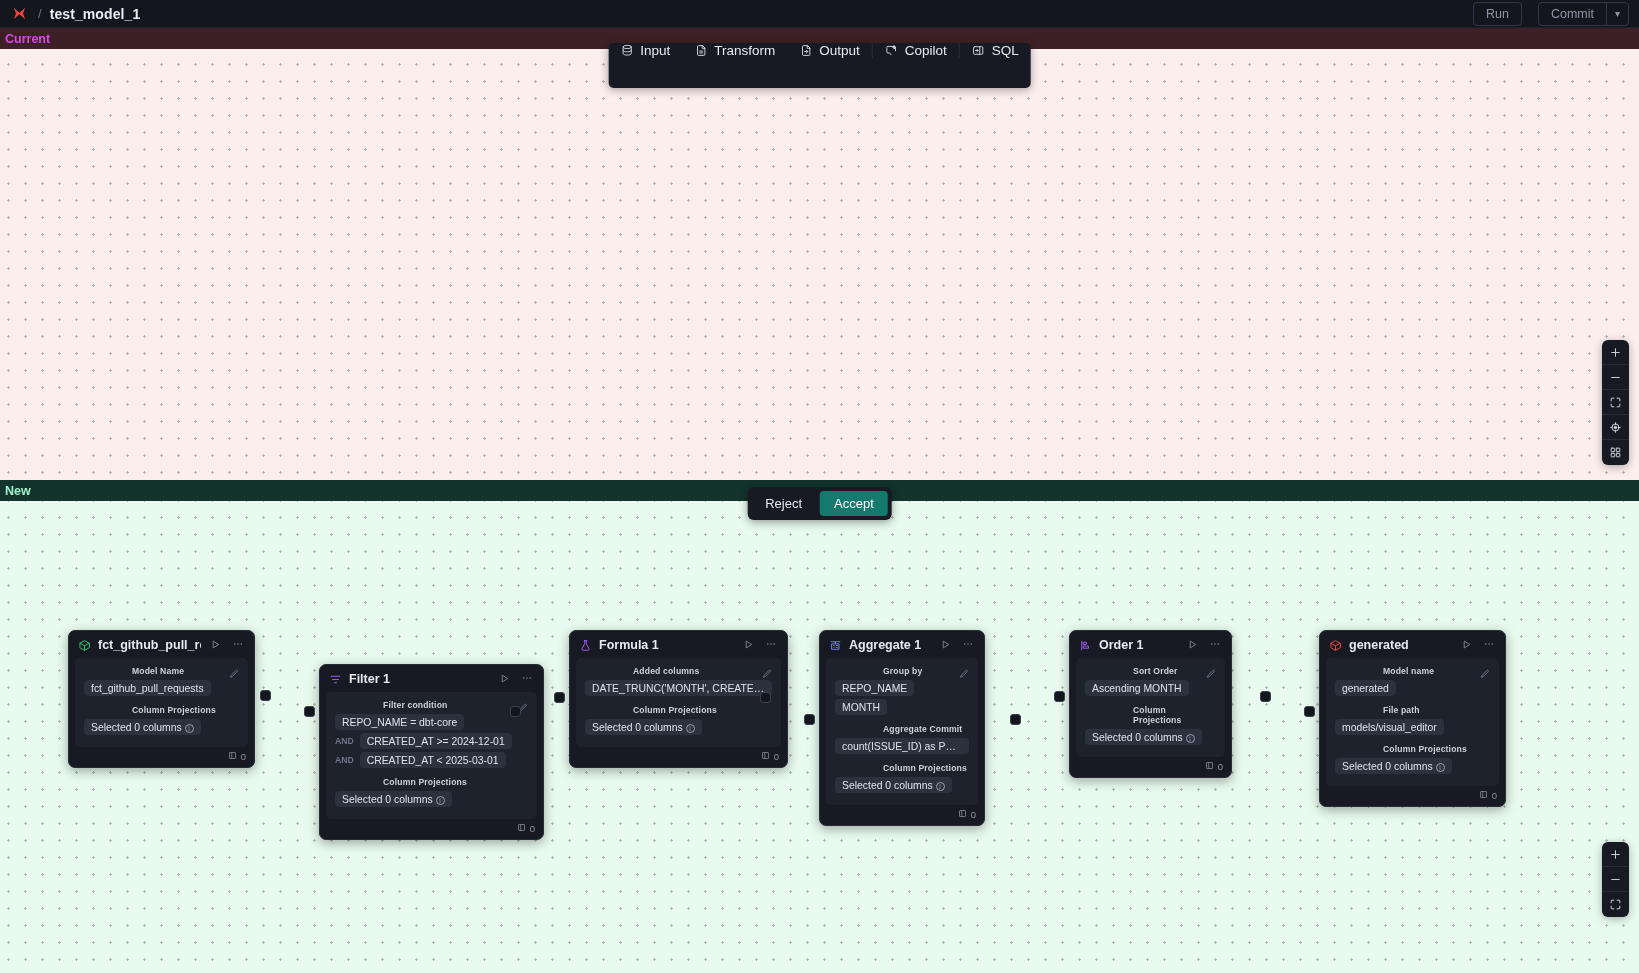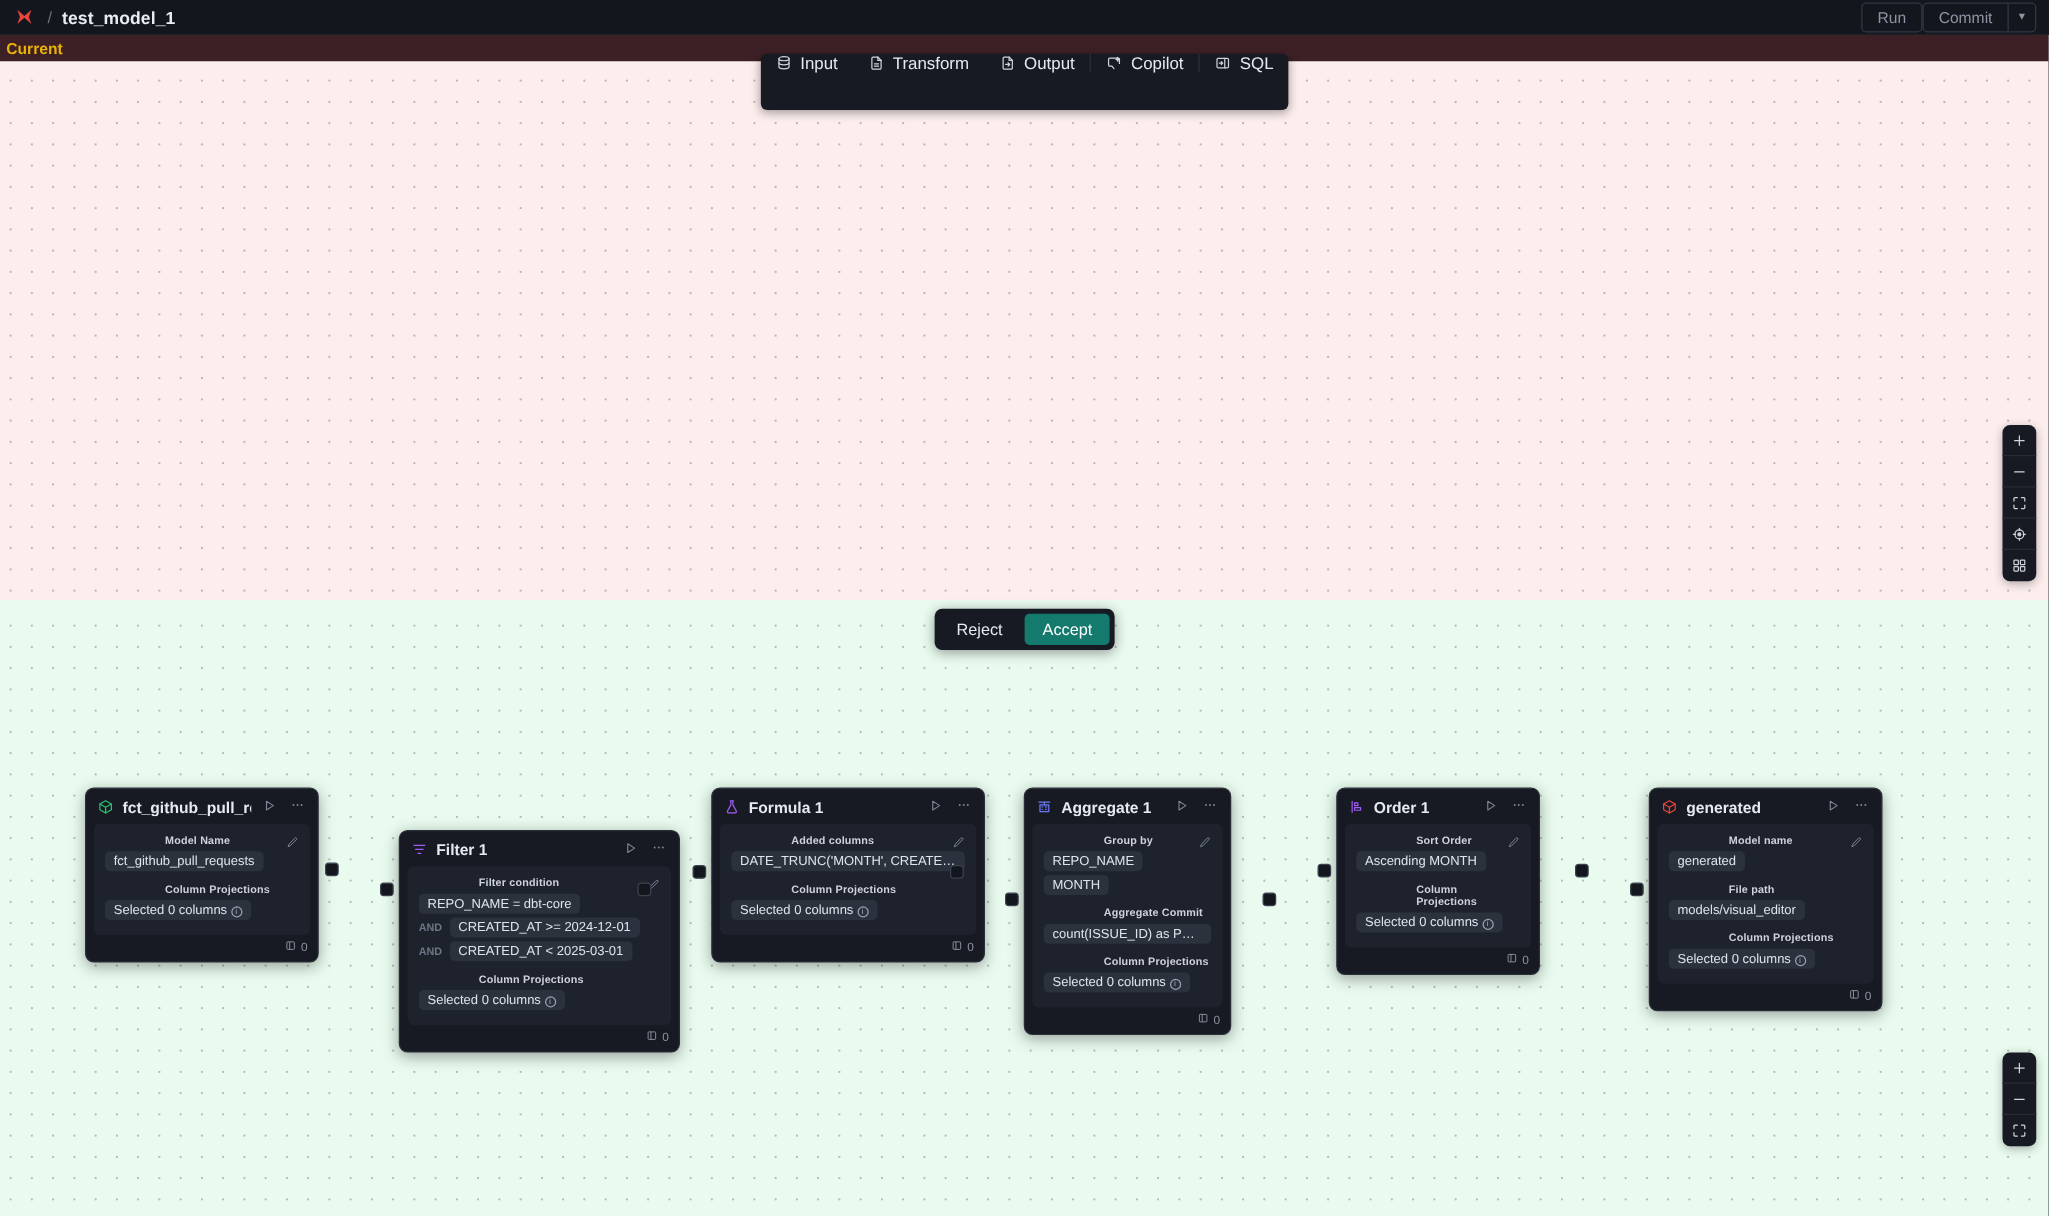--- a/index.html
+++ b/index.html
@@ -13,40 +13,40 @@
 
   
   .topbar {
     position:absolute; top:0; left:0; right:0; height:28px;
     background:#14161d; display:flex; align-items:center; padding:0 10px;
     border-bottom:1px solid #1d2029; z-index:40;
   }
   .logo { width:18px; height:18px; margin-right:8px; display:flex; align-items:center; justify-content:center; }
   .crumb-sep { color:#6b7280; font-size:13px; margin:0 8px 0 2px; }
   .crumb-title { color:#e9ecf2; font-size:14px; font-weight:700; letter-spacing:.1px; }
-  .topbar-right { margin-left:auto; display:flex; align-items:center; gap:0; }
+  .topbar-right { margin-left:auto; display:flex; align-items:center; gap:16px; }
   .tb-btn {
     border:1px solid #323746; border-radius:4px; color:#8d94a3;
     font-size:12.5px; padding:3px 12px; background:transparent; line-height:16px;
   }
   .split { display:flex; border:1px solid #323746; border-radius:4px; overflow:hidden; }
   .split > div { color:#8d94a3; font-size:12.5px; padding:3px 12px; line-height:16px; }
   .split .caret { border-left:1px solid #323746; padding:3px 8px; font-size:10px; }
 
   
   .pane { position:absolute; left:0; right:0; overflow:hidden; }
   .pane-current { top:28px; height:452px; background:#fdeeee; }
   .pane-new     { top:480px; height:493px; background:#e9fbef; }
 
   .pane-label {
     position:absolute; left:0; top:0; height:21px; width:100%;
     display:flex; align-items:center; padding-left:5px;
     font-size:12.5px; font-weight:600; z-index:12;
   }
-  .label-current { background:#3d2025; color:#eab308; }
+  .label-current { background:#3d2025; color:#d946ef; }
   .label-new     { background:#13332c; color:#9ff0cd; }
 
   .dots {
     position:absolute; inset:0;
     background-image:radial-gradient(circle, rgba(40,40,40,.30) 1px, transparent 1.1px);
     background-size:17px 17px;
   }
   .pane-current .dots { top:11px; }
   .pane-new .dots { top:12px; }
 
@@ -158,20 +158,21 @@
     </div>
   </div>
 
   <div class="pane pane-current">
     <div class="dots"></div>
     <div class="pane-label label-current">Current</div>
   </div>
 
   <div class="pane pane-new">
     <div class="dots"></div>
+    <div class="pane-label label-new">New</div>
   </div>
 
   <svg class="edges">
     <g fill="none" stroke="#4b5160" stroke-width="1.6">
       <path d="M265,695 C288,695 288,711 309,711"></path>
       <path d="M515,711 C538,711 538,697 559,697"></path>
       <path d="M765,697 C788,697 788,719 809,719"></path>
       <path d="M1015,719 C1038,719 1038,696 1059,696"></path>
       <path d="M1265,696 C1288,696 1288,711 1309,711"></path>
     </g>

